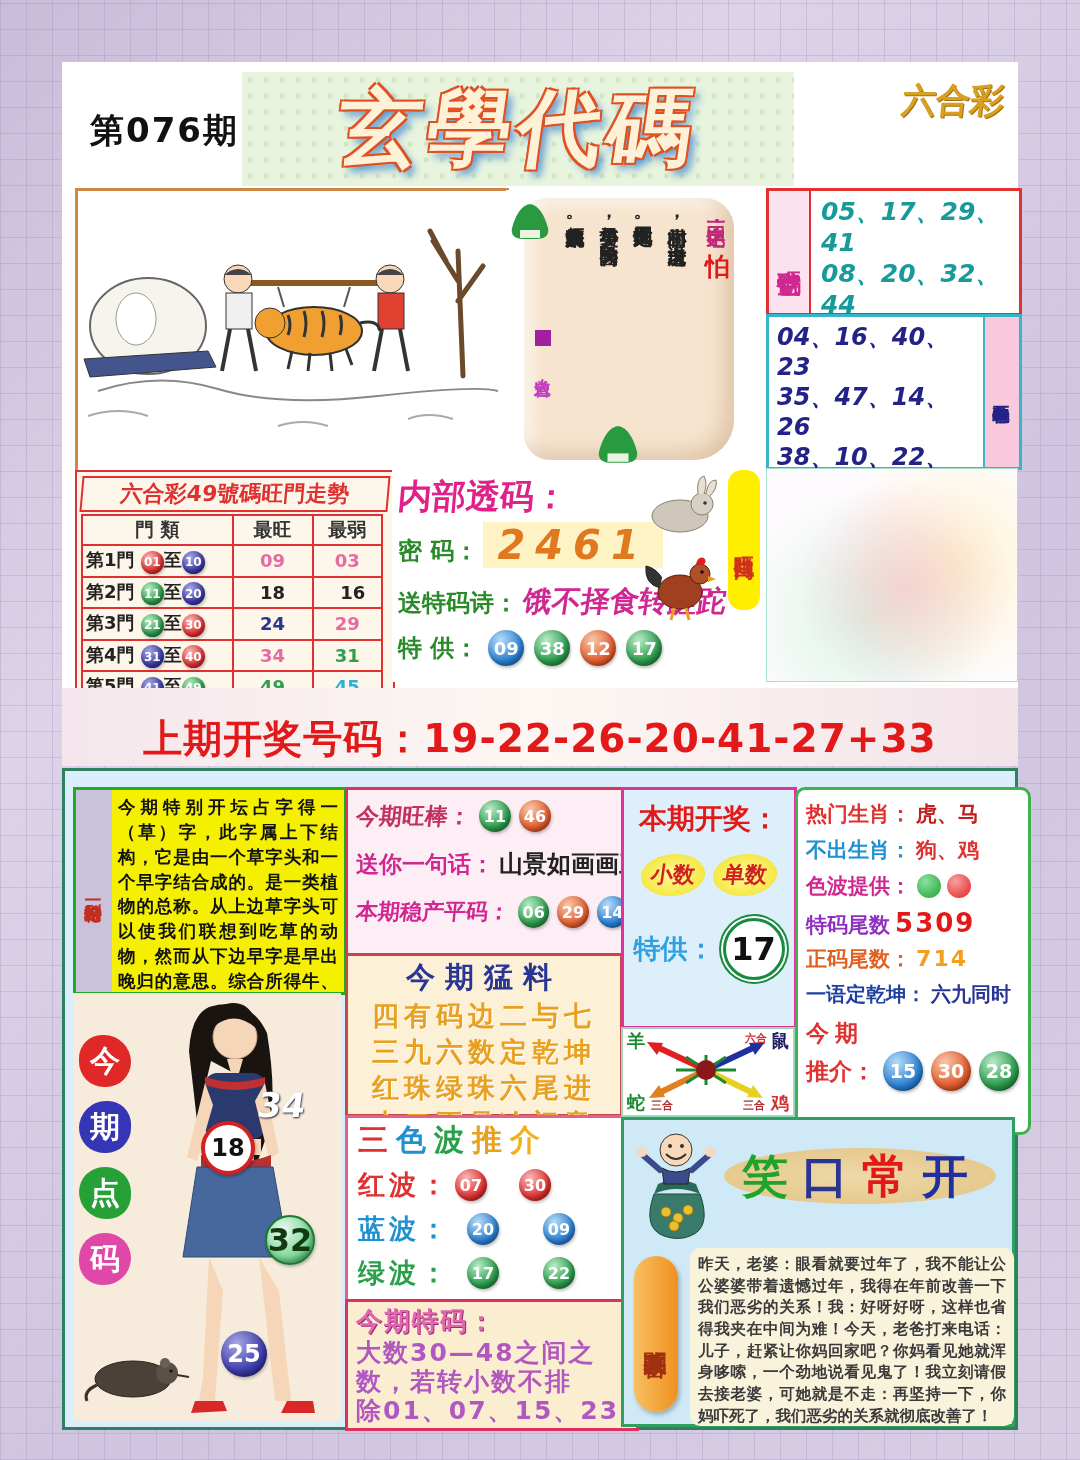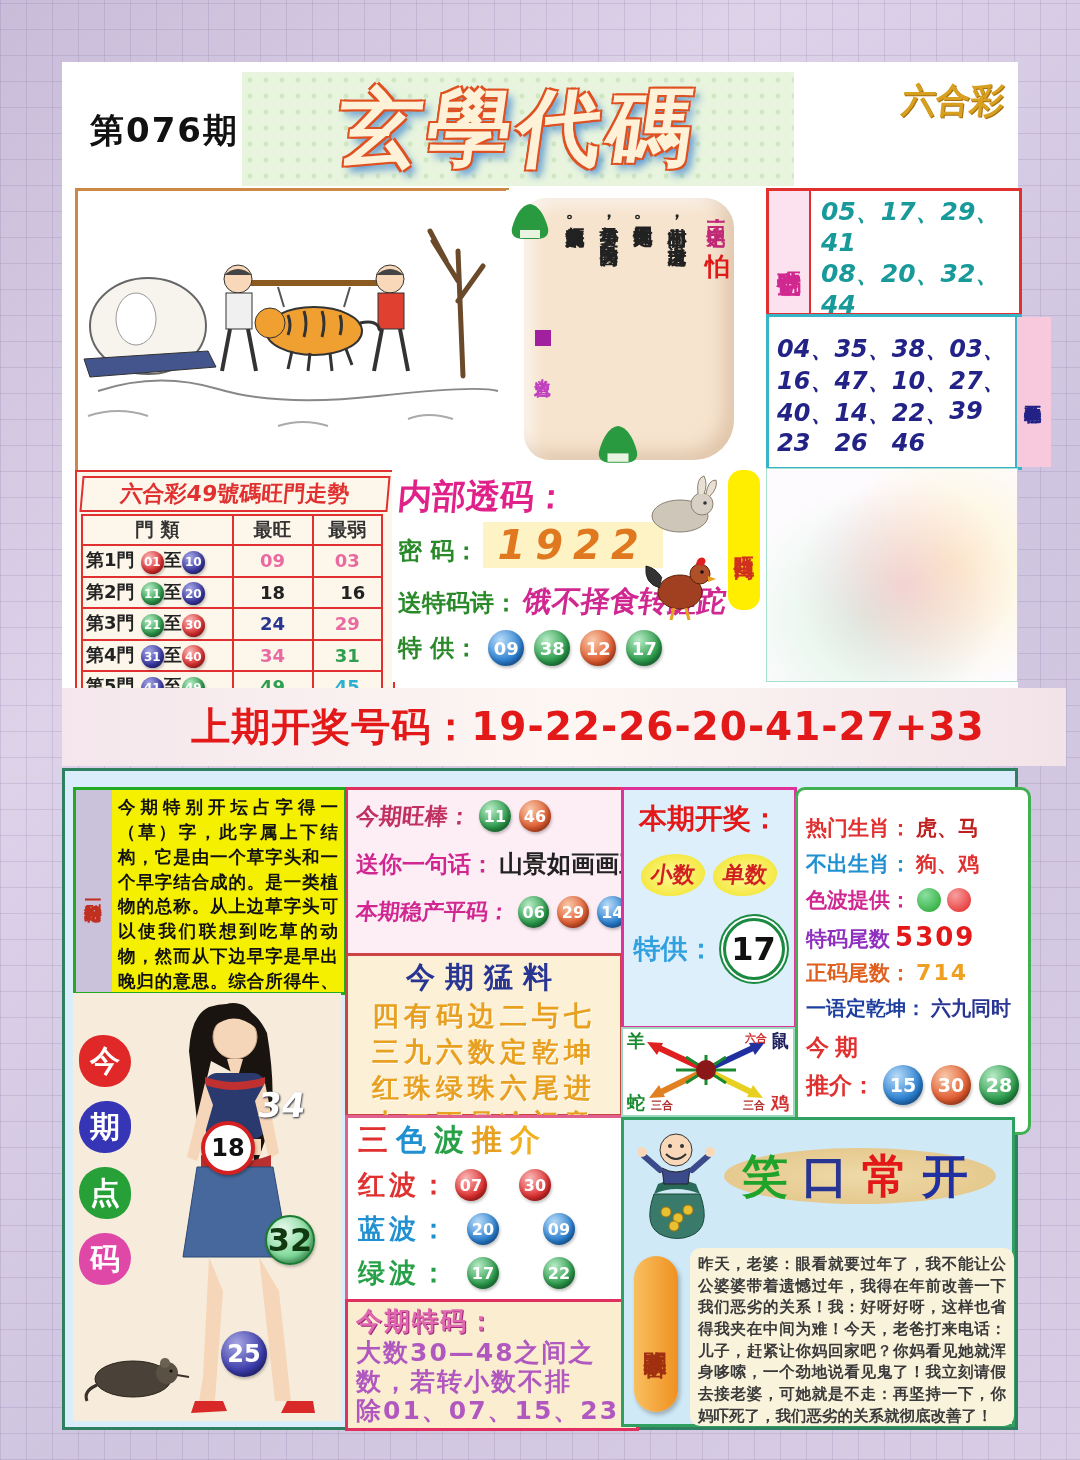--- a/index.html
+++ b/index.html
@@ -105,21 +105,21 @@
 <div class="abs" style="left:766px;top:188px;width:250px;height:122px;background:#fff;border:3px solid #e03030;display:flex;">
   <div class="vtext" style="width:40px;background:#fbe2ee;color:#d02890;font-size:24px;font-weight:bold;display:flex;align-items:center;justify-content:center;border-right:2px solid #e03030;">空亡號碼</div>
   <div style="flex:1;padding:4px 10px;display:flex;flex-direction:column;justify-content:space-around;">
     <div style="color:#189a9a;font-size:25px;font-weight:bold;font-style:italic;">05、17、29、41</div>
     <div style="color:#189a9a;font-size:25px;font-weight:bold;font-style:italic;">08、20、32、44</div>
     <div style="color:#189a9a;font-size:25px;font-weight:bold;font-style:italic;">06、33</div>
   </div>
 </div>
 
 <div class="abs" style="left:766px;top:314px;width:250px;height:150px;background:#fff;border:3px solid #38b4c8;display:flex;">
-  <div style="flex:1;padding:16px 8px;display:flex;justify-content:space-around;">
+  <div style="flex:1;padding:4px 8px;display:flex;flex-direction:column;justify-content:space-around;">
     <div style="color:#232387;font-size:24px;font-weight:bold;font-style:italic;">04、16、40、23</div>
     <div style="color:#232387;font-size:24px;font-weight:bold;font-style:italic;">35、47、14、26</div>
     <div style="color:#232387;font-size:24px;font-weight:bold;font-style:italic;">38、10、22、46</div>
     <div style="color:#232387;font-size:24px;font-weight:bold;font-style:italic;">03、27、39</div>
   </div>
   <div class="vtext" style="width:34px;background:#f8c8dc;color:#232387;font-size:17px;font-weight:bold;display:flex;align-items:center;justify-content:center;border-left:2px solid #38b4c8;">十五粒特碼包中</div>
 </div>
 
 <div class="abs" style="left:766px;top:468px;width:250px;height:212px;background:#fdfbfd;border:1px solid #a8e0d0;
             background-image:radial-gradient(circle at 55% 55%,rgba(255,150,200,.35),transparent 60%),
@@ -161,21 +161,21 @@
       <td class="c-cyan" style="border:2px solid #e03030;text-align:center;">45</td>
     </tr>
   </tbody>
     </table>
 </div>
 
 <div class="abs" style="left:392px;top:470px;width:372px;height:212px;background:#fff;">
   <div style="position:absolute;left:6px;top:4px;font-size:34px;font-weight:bold;color:#e0218a;transform:skewX(-5deg);">内部透码：</div>
   <div style="position:absolute;left:6px;top:52px;">
     <span style="font-size:24px;font-weight:bold;color:#2a8a2a;">密 码：</span>
-    <span style="font-size:40px;font-weight:bold;font-style:italic;color:#e07820;background:#fdf3c4;padding:0 14px;letter-spacing:10px;">1922</span>
+    <span style="font-size:40px;font-weight:bold;font-style:italic;color:#e07820;background:#fdf3c4;padding:0 14px;letter-spacing:10px;">2461</span>
   </div>
   <div style="position:absolute;left:6px;top:112px;white-space:nowrap;">
     <span style="font-size:24px;font-weight:bold;color:#2a8a2a;">送特码诗：</span>
     <span style="font-size:29px;font-weight:bold;color:#d02890;transform:skewX(-8deg);display:inline-block;">饿不择食转蹉跎</span>
   </div>
   <div style="position:absolute;left:6px;top:160px;display:flex;align-items:center;gap:10px;">
     <span style="font-size:24px;font-weight:bold;color:#2a8a2a;">特 供：</span>
     <span class="ball s36 b-blue">09</span>
     <span class="ball s36 b-green">38</span>
     <span class="ball s36 b-orange">12</span>
@@ -194,21 +194,21 @@
     <path d="M56 20 q2 -8 8 -6 q4 4 -2 8" fill="#e02020"></path>
     <path d="M68 32 l8 3 -8 3 z" fill="#e8a020"></path>
     <circle cx="62" cy="28" r="1.8" fill="#111"></circle>
     <path d="M34 64 l-3 12 M46 64 l3 12" stroke="#e8a020" stroke-width="3"></path>
   </svg>
   <div class="vtext" style="position:absolute;left:336px;top:0px;width:32px;height:140px;background:#ffee00;border-radius:14px;
               color:#d03020;font-size:21px;font-weight:bold;display:flex;align-items:center;justify-content:center;">旺门生肖</div>
 </div>
 
 <div class="abs" style="left:62px;top:688px;width:956px;height:78px;background:linear-gradient(90deg,#f4e6ec,#fdf7f3,#f2e3e9);
-            display:flex;align-items:center;justify-content:center;padding-left:48px;">
+            display:flex;align-items:flex-end;justify-content:center;">
   <div style="font-size:39px;font-weight:bold;color:#e31818;letter-spacing:1px;">上期开奖号码：19-22-26-20-41-27+33</div>
 </div>
 
 <div class="abs" style="left:62px;top:768px;width:950px;height:656px;border:3px solid #2e8060;background:#d9eefa;">
 
   <div class="abs" style="left:8px;top:16px;width:268px;height:202px;background:#f5f000;border:3px solid #22aa22;display:flex;">
     <div class="vtext" style="width:36px;background:#cac2da;color:#c03020;font-size:17px;font-weight:bold;display:flex;align-items:center;justify-content:center;">特别论坛站卦一特</div>
     <div style="flex:1;padding:5px 6px;font-size:17.5px;font-weight:bold;color:#111;line-height:1.42;text-align:justify;">今期特别开坛占字得一（草）字，此字属上下结构，它是由一个草字头和一个早字结合成的。是一类植物的总称。从上边草字头可以使我们联想到吃草的动物，然而从下边早字是早出晚归的意思。综合所得牛、马、羊是对象。</div>
   </div>
 
@@ -340,21 +340,21 @@
     <div style="position:absolute;left:4px;top:0px;font-size:18px;font-weight:bold;color:#1a8a30;">羊</div>
     <div style="position:absolute;right:4px;top:0px;font-size:18px;font-weight:bold;color:#202060;">鼠</div>
     <div style="position:absolute;right:26px;top:2px;font-size:11px;font-weight:bold;color:#d03030;">六合</div>
     <div style="position:absolute;left:4px;bottom:0px;font-size:18px;font-weight:bold;color:#1a8a30;">蛇</div>
     <div style="position:absolute;left:28px;bottom:2px;font-size:11px;font-weight:bold;color:#b03030;">三合</div>
     <div style="position:absolute;right:4px;bottom:0px;font-size:18px;font-weight:bold;color:#d03030;">鸡</div>
     <div style="position:absolute;right:28px;bottom:2px;font-size:11px;font-weight:bold;color:#b03030;">三合</div>
   </div>
 
   <div class="abs" style="left:730px;top:16px;width:214px;height:326px;background:#fff;border:3px solid #40b050;border-radius:10px;padding:8px 8px;">
-    <div style="margin-top:16px;white-space:nowrap;">
+    <div style="margin-top:2px;white-space:nowrap;">
       <span style="font-size:21px;font-weight:bold;color:#e03030;">热门生肖：</span>
       <span style="font-size:21px;font-weight:bold;color:#c02020;">虎、马</span>
     </div>
     <div style="margin-top:8px;white-space:nowrap;">
       <span style="font-size:21px;font-weight:bold;color:#2090d0;">不出生肖：</span>
       <span style="font-size:21px;font-weight:bold;color:#e03030;">狗、鸡</span>
     </div>
     <div style="margin-top:8px;display:flex;align-items:center;gap:6px;">
       <span style="font-size:21px;font-weight:bold;color:#d02890;">色波提供：</span>
       <span style="width:24px;height:24px;border-radius:50%;background:radial-gradient(circle at 35% 30%,#8ae0a0,#1fa32b);display:inline-block;"></span>

